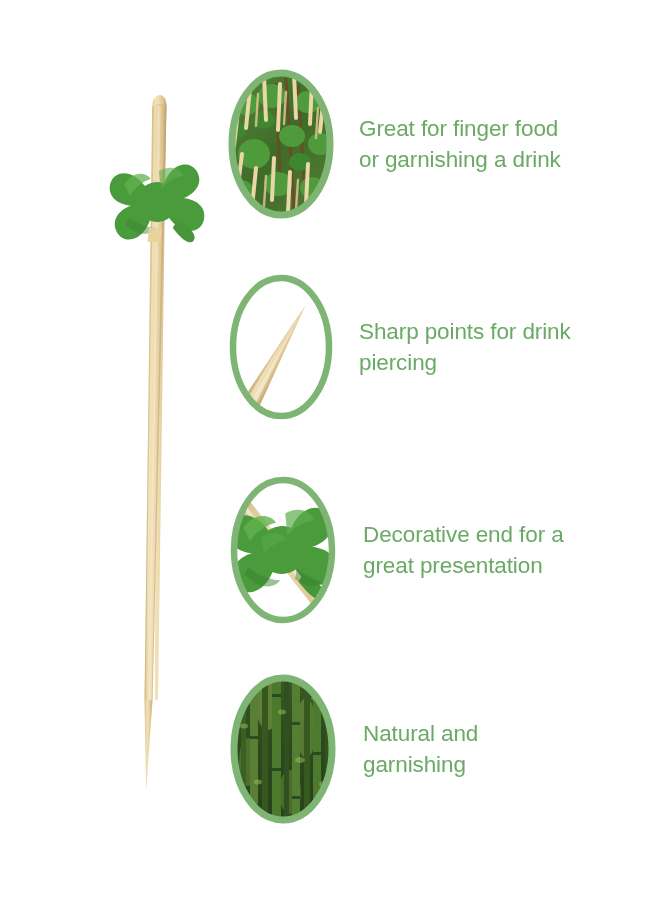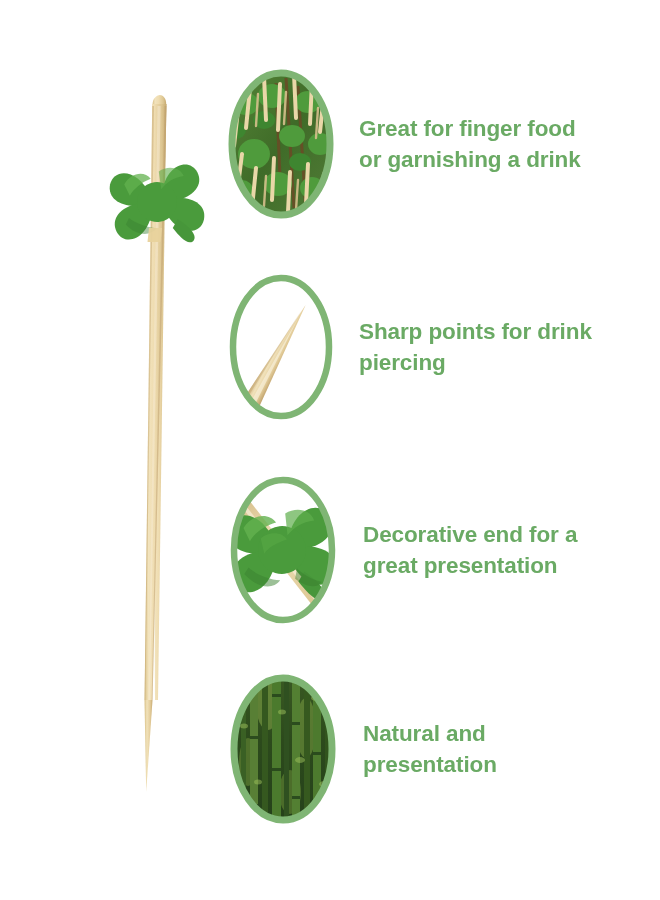--- a/index.html
+++ b/index.html
@@ -16,21 +16,21 @@
   .hero{position:absolute;left:0;top:0;width:215px;height:900px;}
   .hero svg{display:block;}
 
   
   .feature{position:absolute;display:flex;align-items:center;}
   .medallion{position:relative;flex:0 0 auto;}
   .medallion svg{display:block;}
   .feature-text{
     color:#6aaa64;
     font-size:22.5px;
-    font-weight:700;
+    font-weight:400;
     line-height:31px;
     letter-spacing:-0.1px;
     white-space:pre-line;
     margin-left:17px;
   }
 
   #feature-0{left:220px;top:58px;}
   #feature-1{left:220px;top:264px;}
   #feature-2{left:220px;top:466px;}
   #feature-3{left:220px;top:664px;}
@@ -324,16 +324,16 @@
             <ellipse cx="38" cy="118" rx="4" ry="2.5"></ellipse>
             <ellipse cx="104" cy="120" rx="5" ry="3"></ellipse>
           </g>
 
           <rect x="6" y="60" width="12" height="110" fill="#2a4a1d" opacity="0.75"></rect>
         </g>
         <ellipse cx="63" cy="85" rx="49" ry="71" fill="none" stroke="#7fb574" stroke-width="7"></ellipse>
       </svg>
     </div>
     <div class="feature-text">Natural and
-presentation</div>
+garnishing</div>
   </div>
 
 </div>
 
 </body></html>

